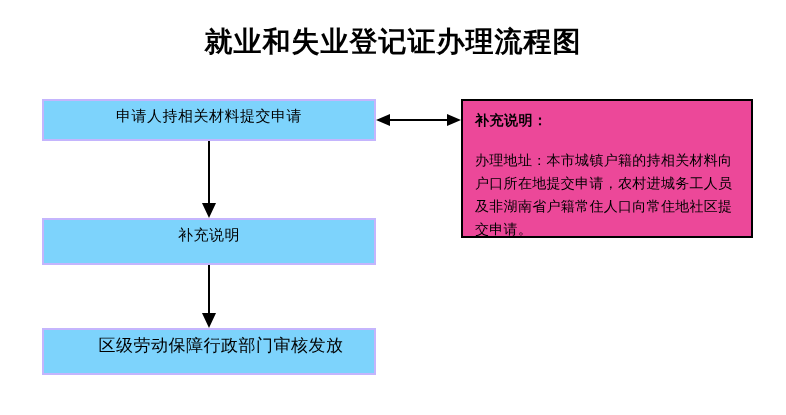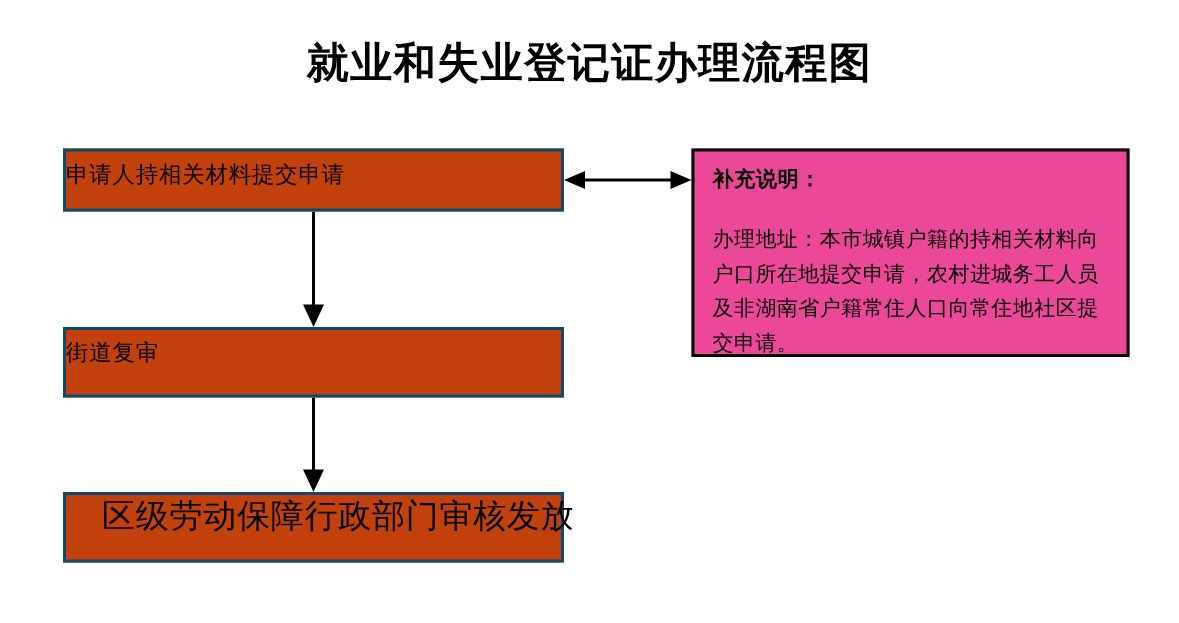--- a/index.html
+++ b/index.html
@@ -36,39 +36,39 @@
     font-weight: bold;
     letter-spacing: 1px;
     line-height: 36px;
     white-space: nowrap;
   }
 
   
   .proc-box {
     position: absolute;
     box-sizing: border-box;
-    border: 2px solid #0c4a6e;
-    background: #c2410c;
+    border: 2px solid #c4b5fd;
+    background: #7dd3fc;
     display: flex;
     align-items: flex-start;
-    justify-content: flex-start;
+    justify-content: center;
   }
   .proc-box .proc-label {
     font-size: 15px;
     line-height: 20px;
     font-weight: normal;
     letter-spacing: 0.5px;
     white-space: nowrap;
     padding-top: 5px;
   }
 
   #box-apply      { left: 42px;  top: 99px;  width: 334px; height: 42px; }
   #box-review     { left: 42px;  top: 218px; width: 334px; height: 47px; }
   #box-issue      { left: 42px;  top: 328px; width: 334px; height: 47px; }
-  #box-issue .proc-label { font-size: 22px; margin-left: 24px; }
+  #box-issue .proc-label { font-size: 17px; margin-left: 24px; }
 
   
   #note-box {
     position: absolute;
     left: 461px;
     top: 99px;
     width: 292px;
     height: 139px;
     box-sizing: border-box;
     border: 2px solid #000000;
@@ -124,21 +124,21 @@
       <line x1="209" y1="265" x2="209" y2="318"></line>
       <polygon points="209,328 202,313 216,313"></polygon>
     </g>
   </svg>
 
   <div class="proc-box" id="box-apply">
     <span class="proc-label">申请人持相关材料提交申请</span>
   </div>
 
   <div class="proc-box" id="box-review">
-    <span class="proc-label">街道复审</span>
+    <span class="proc-label">补充说明</span>
   </div>
 
   <div class="proc-box" id="box-issue">
     <span class="proc-label">区级劳动保障行政部门审核发放</span>
   </div>
 
   <div id="note-box">
     <div class="note-title">补充说明：</div>
     <div class="note-body">办理地址：本市城镇户籍的持相关材料向户口所在地提交申请，农村进城务工人员及非湖南省户籍常住人口向常住地社区提交申请。</div>
   </div>

